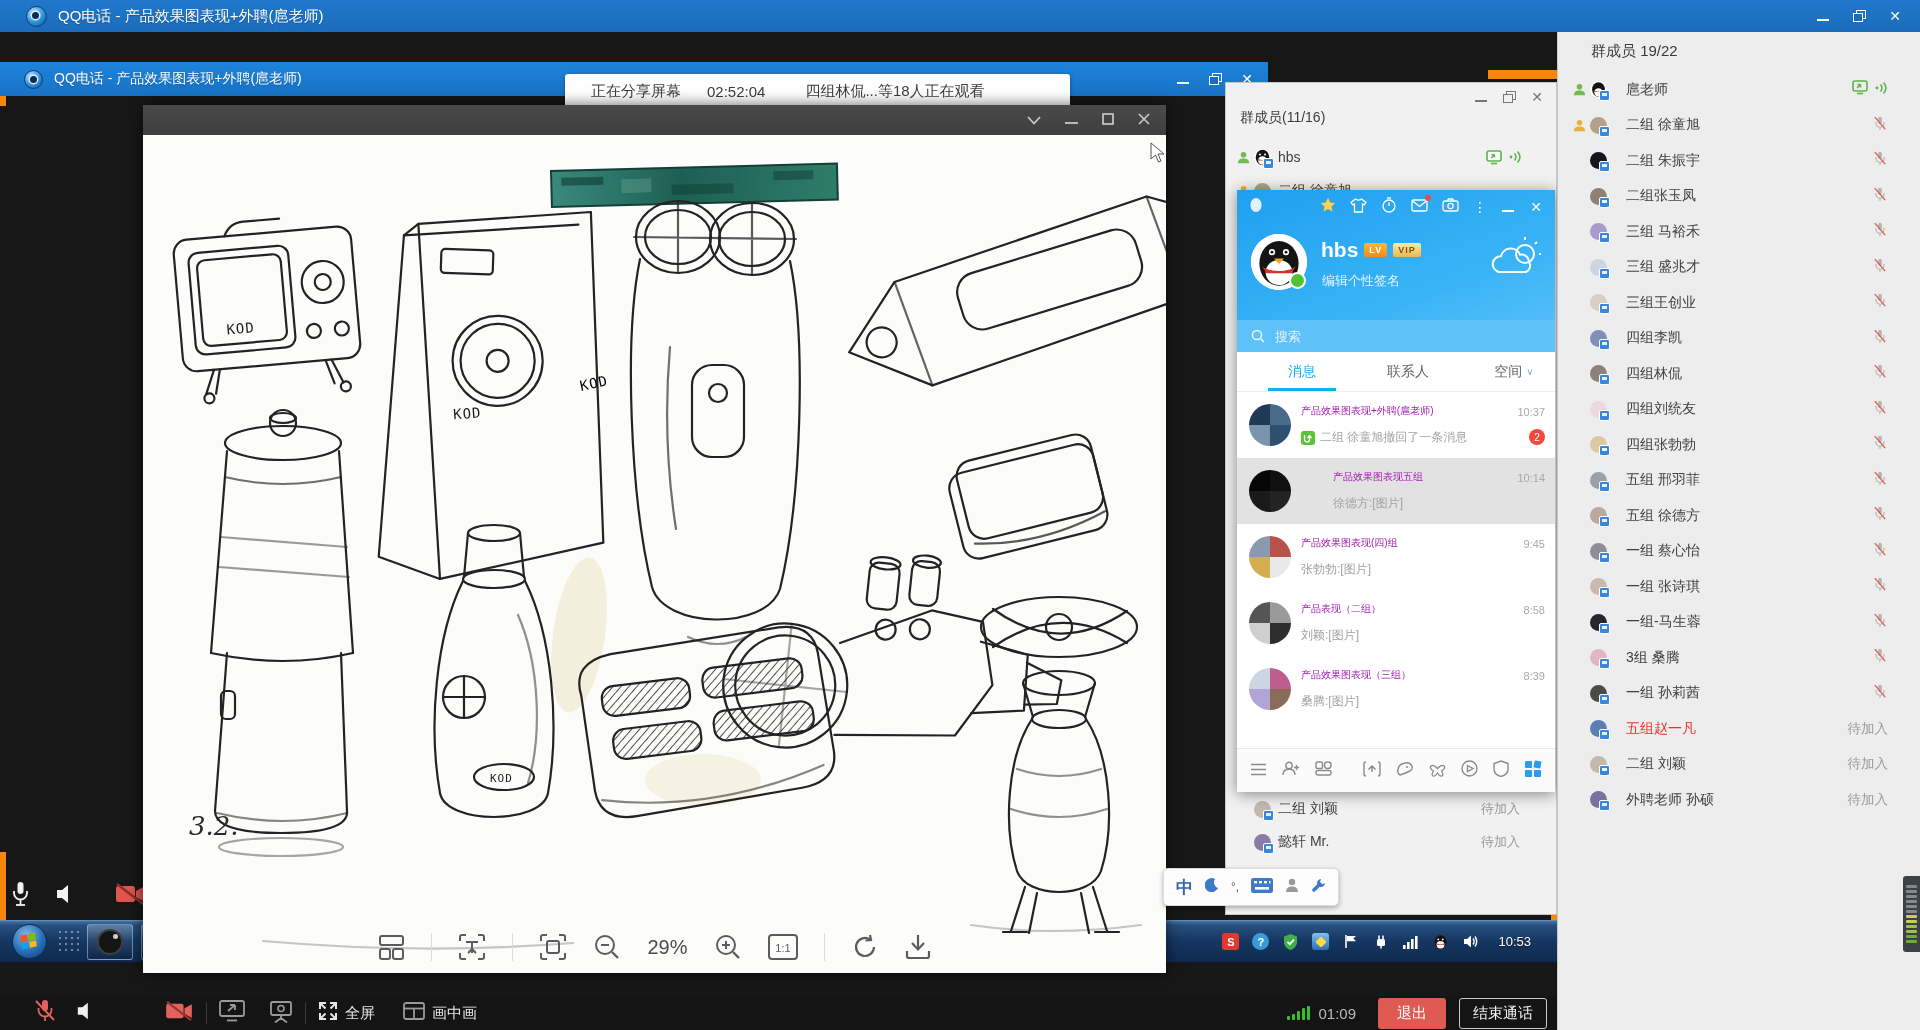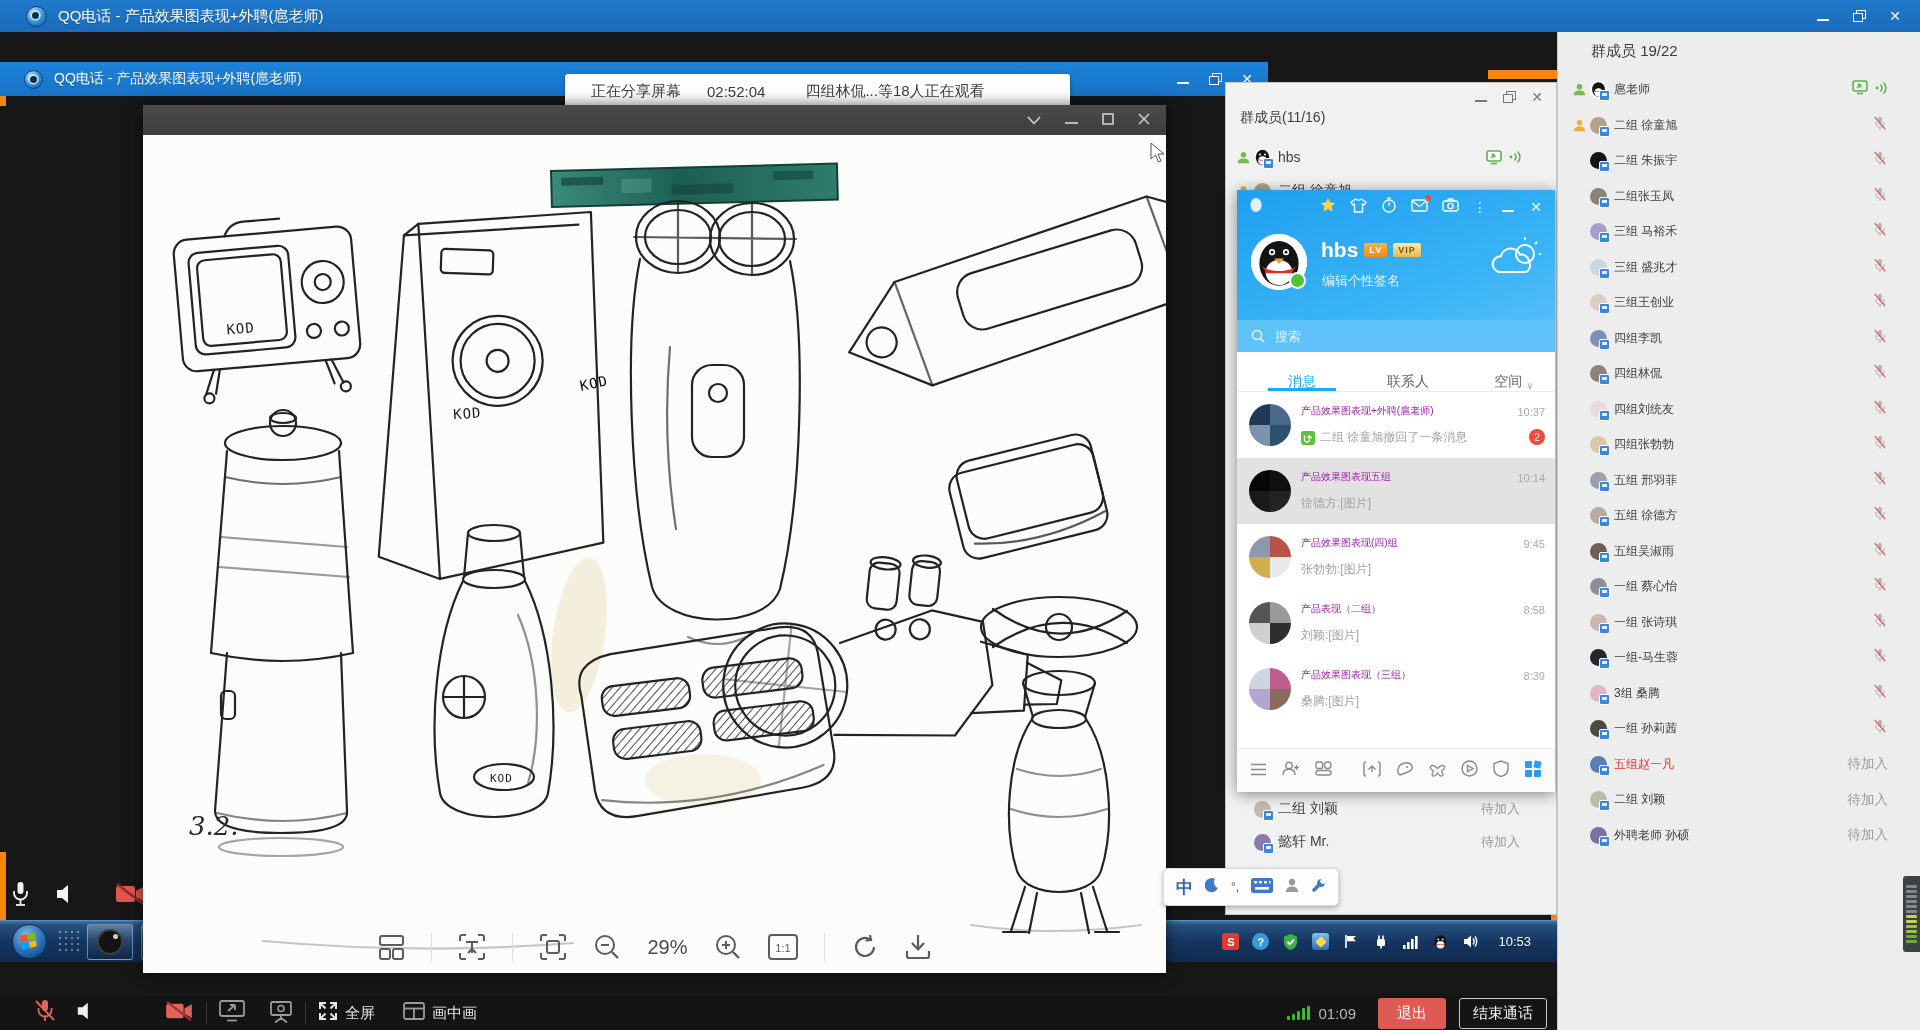--- a/index.html
+++ b/index.html
@@ -105,48 +105,48 @@
   #bigav .gdot{position:absolute;right:1px;bottom:1px;width:13px;height:13px;border-radius:50%;background:#52c332;border:2px solid #fff;}
   #qqname{position:absolute;left:84px;top:14px;color:#fff;font-size:21px;font-weight:bold;display:flex;align-items:center;gap:6px;}
   .bdglv{font-size:9px;font-weight:bold;color:#fff;background:linear-gradient(#ffb53a,#f28a1d);padding:2px 5px;border-radius:2px;letter-spacing:1px;}
   .bdgvip{font-size:9px;font-weight:bold;color:#7a5410;background:linear-gradient(#ffe9a8,#e8b94e);padding:2px 5px;border-radius:2px;letter-spacing:1px;}
   #qqsig{position:absolute;left:85px;top:48px;color:rgba(255,255,255,.88);font-size:13px;}
   #weather{position:absolute;right:14px;top:12px;}
   #qqsearch{position:absolute;left:0;top:130px;width:100%;height:32px;background:#5ec2f8;display:flex;align-items:center;}
   #qqsearch input{background:transparent;border:none;outline:none;color:#f2faff;font-size:13px;margin-left:8px;width:200px;font-family:inherit;}
   #qqsearch input::placeholder{color:#e4f4ff;}
   #qqtabs{position:absolute;left:0;top:162px;width:100%;height:40px;display:grid;grid-template-columns:1fr 1fr 1fr;background:#fff;border-bottom:1px solid #ececec;box-sizing:border-box;}
-  .qtab{display:flex;align-items:flex-end;justify-content:center;font-size:14px;color:#666;position:relative;margin-left:24px;}
+  .qtab{display:flex;align-items:center;justify-content:center;font-size:14px;color:#666;position:relative;margin-left:24px;}
   .qtab.active{color:#12b0f2;}
   .qtab.active::after{content:"";position:absolute;left:50%;transform:translateX(-50%);bottom:0;width:68px;height:3px;background:#12b0f2;}
   .qtab .chev{font-size:10px;color:#9ab;margin-left:4px;}
   #msglist{position:absolute;left:0;top:202px;width:100%;height:356px;background:#fff;overflow:hidden;}
   .msg{position:relative;height:66px;display:flex;align-items:center;}
-  .msg.sel{background:#e2e2e2;}
+  .msg.sel{background:#e2e2e2;gap:32px;}
   .mavq{width:42px;height:42px;border-radius:50%;margin-left:12px;flex:0 0 auto;}
   .mtxt{flex:1;margin-left:10px;margin-right:10px;position:relative;height:42px;}
   .mtitle{position:absolute;left:0;top:0;font-size:10px;color:#a21caf;white-space:nowrap;overflow:hidden;max-width:195px;}
   .mtime{position:absolute;right:0;top:2px;font-size:11px;color:#a9a9a9;}
   .mprevrow{position:absolute;left:0;bottom:0;display:flex;align-items:center;gap:5px;max-width:215px;}
   .mprev{font-size:12px;color:#a3a3a3;white-space:nowrap;overflow:hidden;}
   .mbdg{position:absolute;right:0;bottom:1px;width:16px;height:16px;border-radius:50%;background:#f4493c;color:#fff;font-size:10px;display:flex;align-items:center;justify-content:center;}
   .ric{width:14px;height:14px;border-radius:3px;background:#5bc23a;flex:0 0 auto;display:flex;align-items:center;justify-content:center;}
   #qqfoot{position:absolute;left:0;bottom:0;width:100%;height:44px;background:#fbfbfb;border-top:1px solid #e9e9e9;box-sizing:border-box;display:flex;align-items:center;gap:15px;padding:0 13px;}
   #qqfoot .sp{margin-left:auto;}
 
   
   #imebar{left:1163px;top:868px;width:176px;height:38px;background:#fdfdfd;border:1px solid #dcdcdc;border-radius:5px;box-shadow:0 2px 5px rgba(0,0,0,.3);display:flex;align-items:center;gap:12px;padding:0 12px;box-sizing:border-box;}
   #imebar .zh{font-size:17px;font-weight:bold;color:#2d64b3;}
   #imebar .punct{font-size:12px;color:#555;}
 
   
   #rightpanel .hdr{position:absolute;left:33px;top:10px;font-size:15px;color:#3a3a3a;}
   #memlist{position:absolute;left:6px;top:40px;width:350px;}
   .mrow{height:35.5px;display:flex;align-items:center;padding-left:8px;}
-  .mrow .mnm{font-size:12px;color:#404040;margin-left:7px;white-space:nowrap;}
+  .mrow .mnm{font-size:14px;color:#404040;margin-left:19px;white-space:nowrap;}
   .mrow .mnm.red{color:#e8332a;}
   .mrow .tail{margin-left:auto;margin-right:26px;display:flex;align-items:center;gap:4px;}
   .mrow .mst{font-size:13.5px;color:#9a9a9a;}
   .noro{width:18px;}
 
   
   #edgemeter{left:1903px;top:876px;width:17px;height:76px;background:#3d4246;border-radius:3px 0 0 3px;display:flex;flex-direction:column;justify-content:center;align-items:center;gap:2px;padding:4px 0;box-sizing:border-box;}
   #edgemeter i{display:block;width:11px;height:3px;border-radius:1px;}
 
   
@@ -1046,35 +1046,20 @@
             <span><svg width="16" height="17" viewBox="0 0 20 21">
                 <rect x="7.7" y="2" width="4.6" height="9" rx="2.3" fill="#b5b5b5"></rect>
                 <path d="M5 8.5 v1.7 a5 5 0 0 0 10 0 V8.5" stroke="#b5b5b5" stroke-width="1.5" fill="none"></path>
                 <line x1="10" y1="15.5" x2="10" y2="18.5" stroke="#b5b5b5" stroke-width="1.5"></line>
                 <line x1="3.5" y1="2.5" x2="16.5" y2="17.5" stroke="#e0564d" stroke-width="1.6"></line>
               </svg></span>
           </span>
         </div>
         <div class="mrow">
           <span class="noro"></span>
-          <span class="mav" style="background:#6e5e56">
-            <i class="avbdg"></i>
-          </span>
-          <span class="mnm">五组吴淑雨</span>
-          <span class="tail">
-            <span><svg width="16" height="17" viewBox="0 0 20 21">
-                <rect x="7.7" y="2" width="4.6" height="9" rx="2.3" fill="#b5b5b5"></rect>
-                <path d="M5 8.5 v1.7 a5 5 0 0 0 10 0 V8.5" stroke="#b5b5b5" stroke-width="1.5" fill="none"></path>
-                <line x1="10" y1="15.5" x2="10" y2="18.5" stroke="#b5b5b5" stroke-width="1.5"></line>
-                <line x1="3.5" y1="2.5" x2="16.5" y2="17.5" stroke="#e0564d" stroke-width="1.6"></line>
-              </svg></span>
-          </span>
-        </div>
-        <div class="mrow">
-          <span class="noro"></span>
           <span class="mav" style="background:#8e8e99">
             <i class="avbdg"></i>
           </span>
           <span class="mnm">一组 蔡心怡</span>
           <span class="tail">
             <span><svg width="16" height="17" viewBox="0 0 20 21">
                 <rect x="7.7" y="2" width="4.6" height="9" rx="2.3" fill="#b5b5b5"></rect>
                 <path d="M5 8.5 v1.7 a5 5 0 0 0 10 0 V8.5" stroke="#b5b5b5" stroke-width="1.5" fill="none"></path>
                 <line x1="10" y1="15.5" x2="10" y2="18.5" stroke="#b5b5b5" stroke-width="1.5"></line>
                 <line x1="3.5" y1="2.5" x2="16.5" y2="17.5" stroke="#e0564d" stroke-width="1.6"></line>

